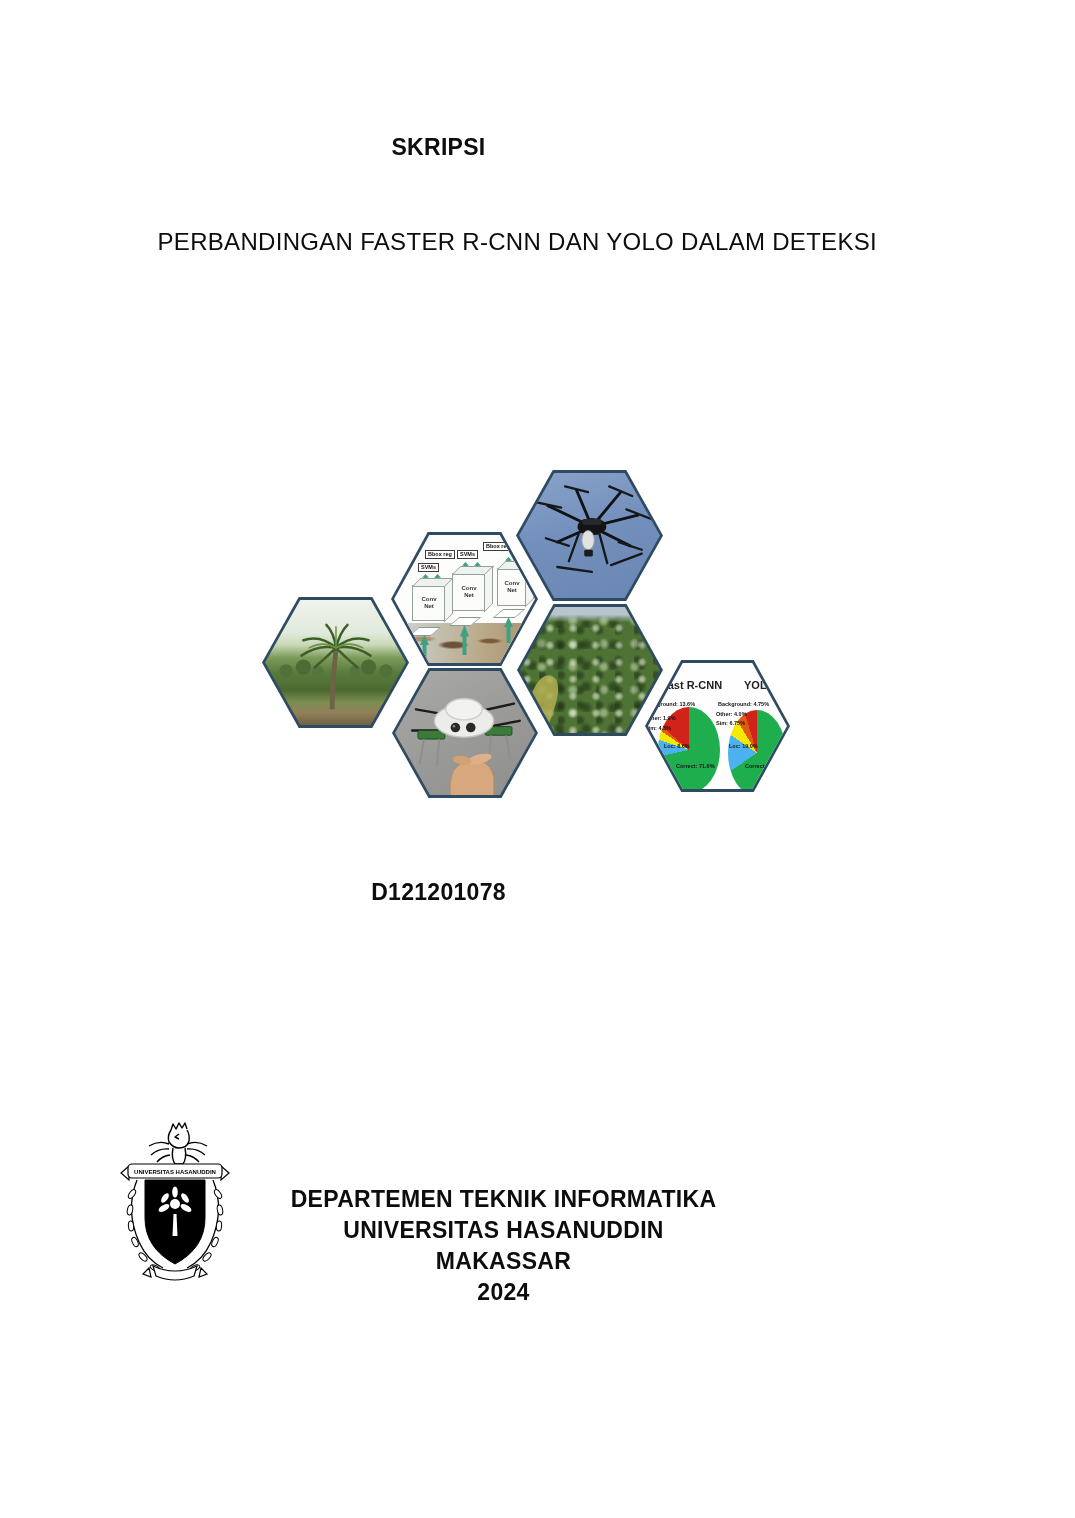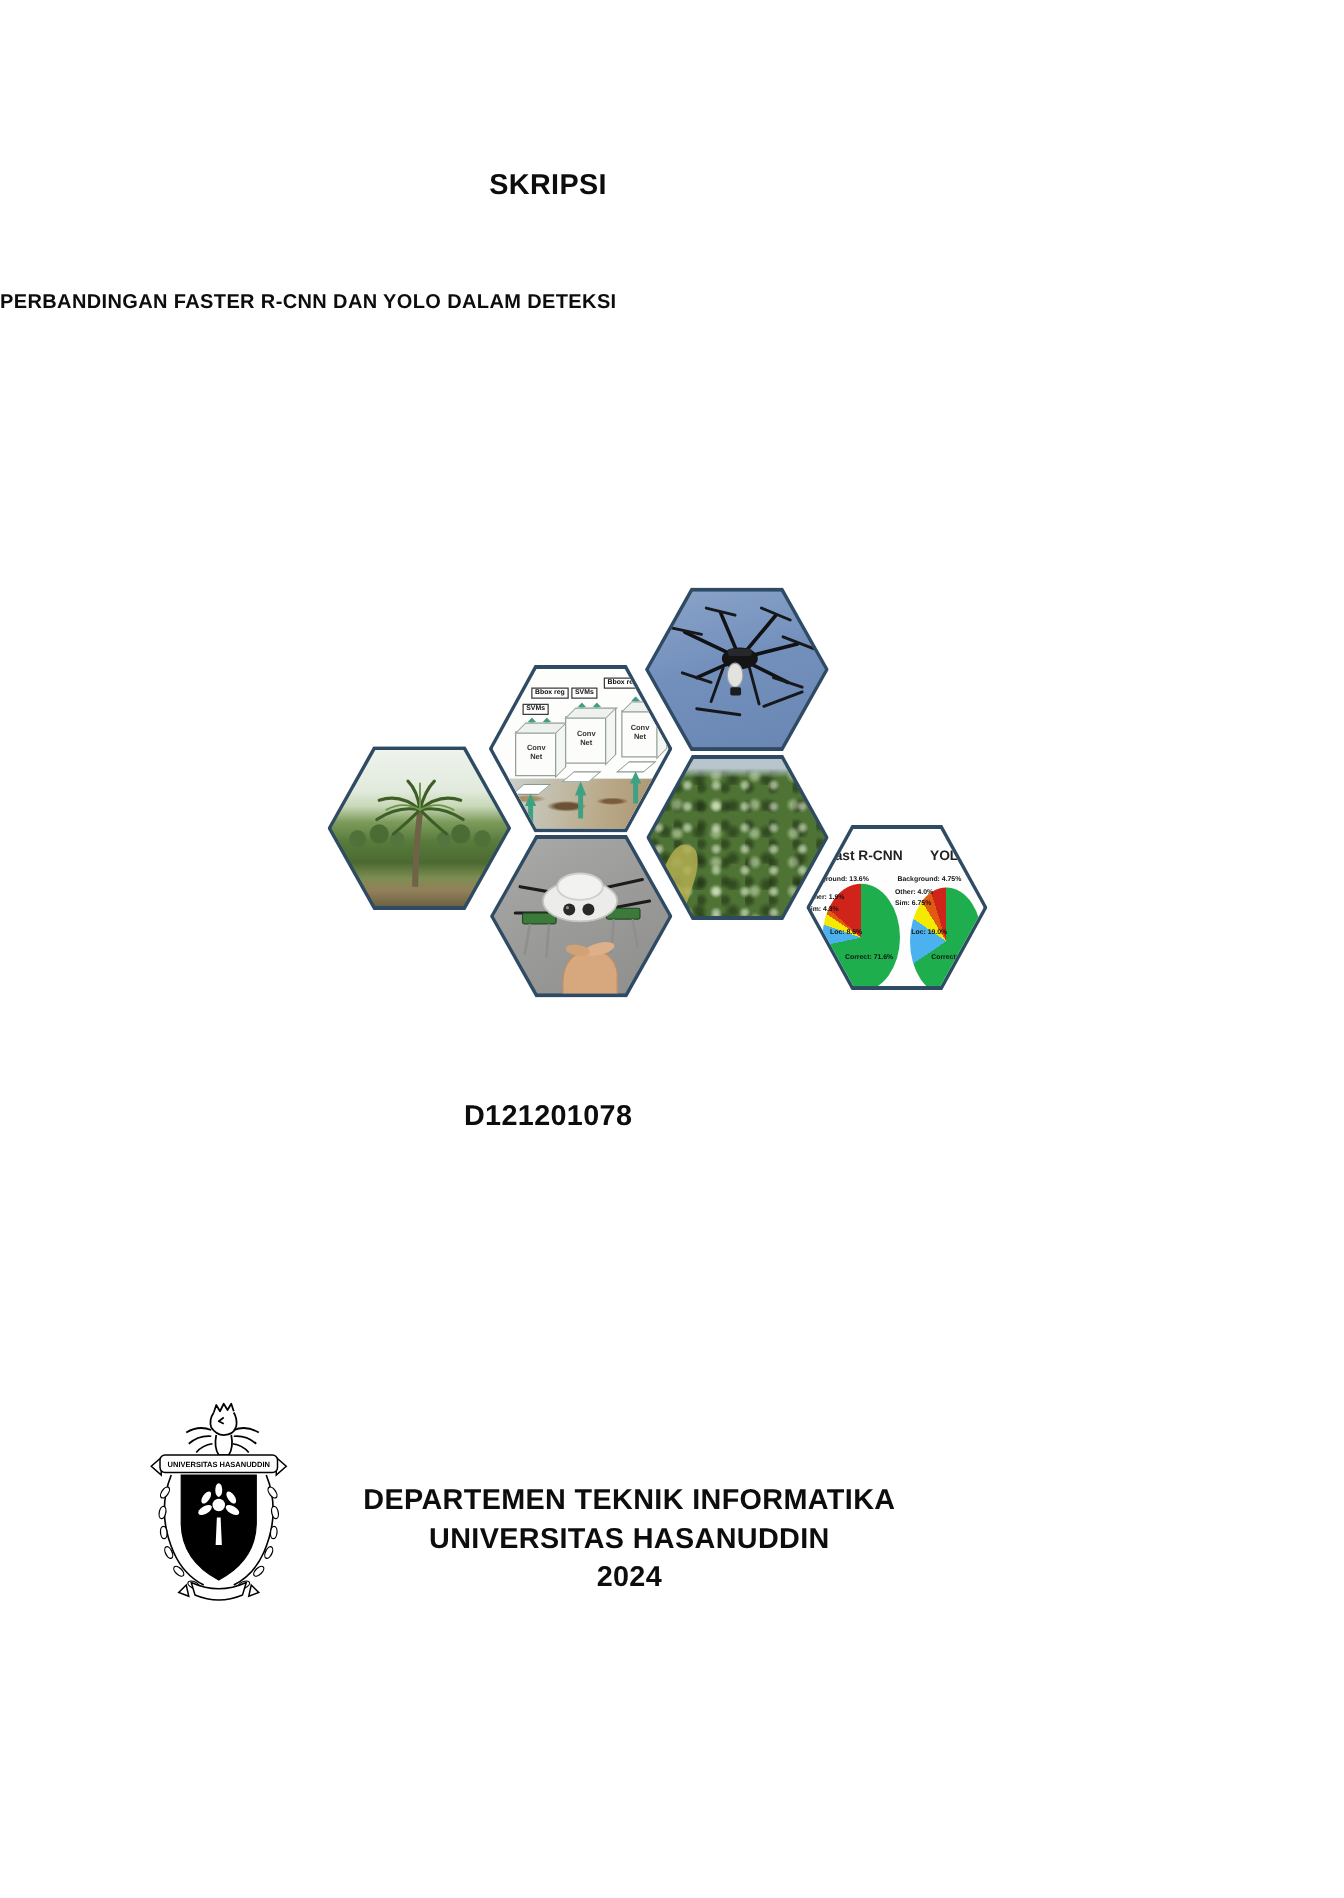--- a/index.html
+++ b/index.html
@@ -6,22 +6,22 @@
   .page{
     position:relative;width:877px;height:1518px;background:#ffffff;
     font-family:"Liberation Sans",sans-serif;color:#0d0d0d;overflow:hidden;
   }
   
   .doc-type{
     position:absolute;top:134px;left:0;width:100%;text-align:center;
     font-size:23px;line-height:27px;font-weight:bold;letter-spacing:.3px;
   }
   .title-block{
-    position:absolute;top:228px;left:0;width:100%;text-align:left;
-    font-size:16px;line-height:27px;font-weight:bold;letter-spacing:.3px;
+    position:absolute;top:228px;left:0;width:100%;text-align:right;
+    font-size:24px;line-height:27px;font-weight:normal;letter-spacing:.3px;
   }
   .author-block{
     position:absolute;top:878px;left:0;width:100%;text-align:center;
     font-size:23px;line-height:29px;font-weight:bold;letter-spacing:.3px;
   }
   .institution-block{
     position:absolute;top:1184px;left:130px;right:0;text-align:center;
     font-size:23px;line-height:31px;font-weight:bold;letter-spacing:.3px;
   }
   
@@ -346,16 +346,17 @@
         <path d="M38,148 q22,10 44,0 l-3,10 q-19,8 -38,0 z"></path>
         <path d="M34,150 l-6,6 8,3 z"></path>
         <path d="M86,150 l6,6 -8,3 z"></path>
       </g>
     </svg>
   </div>
 
   <div class="institution-block">
     <div>DEPARTEMEN TEKNIK INFORMATIKA</div>
     <div>UNIVERSITAS HASANUDDIN</div>
+    <div>MAKASSAR</div>
     <div>2024</div>
   </div>
 
 </div>
 
 </body></html>

